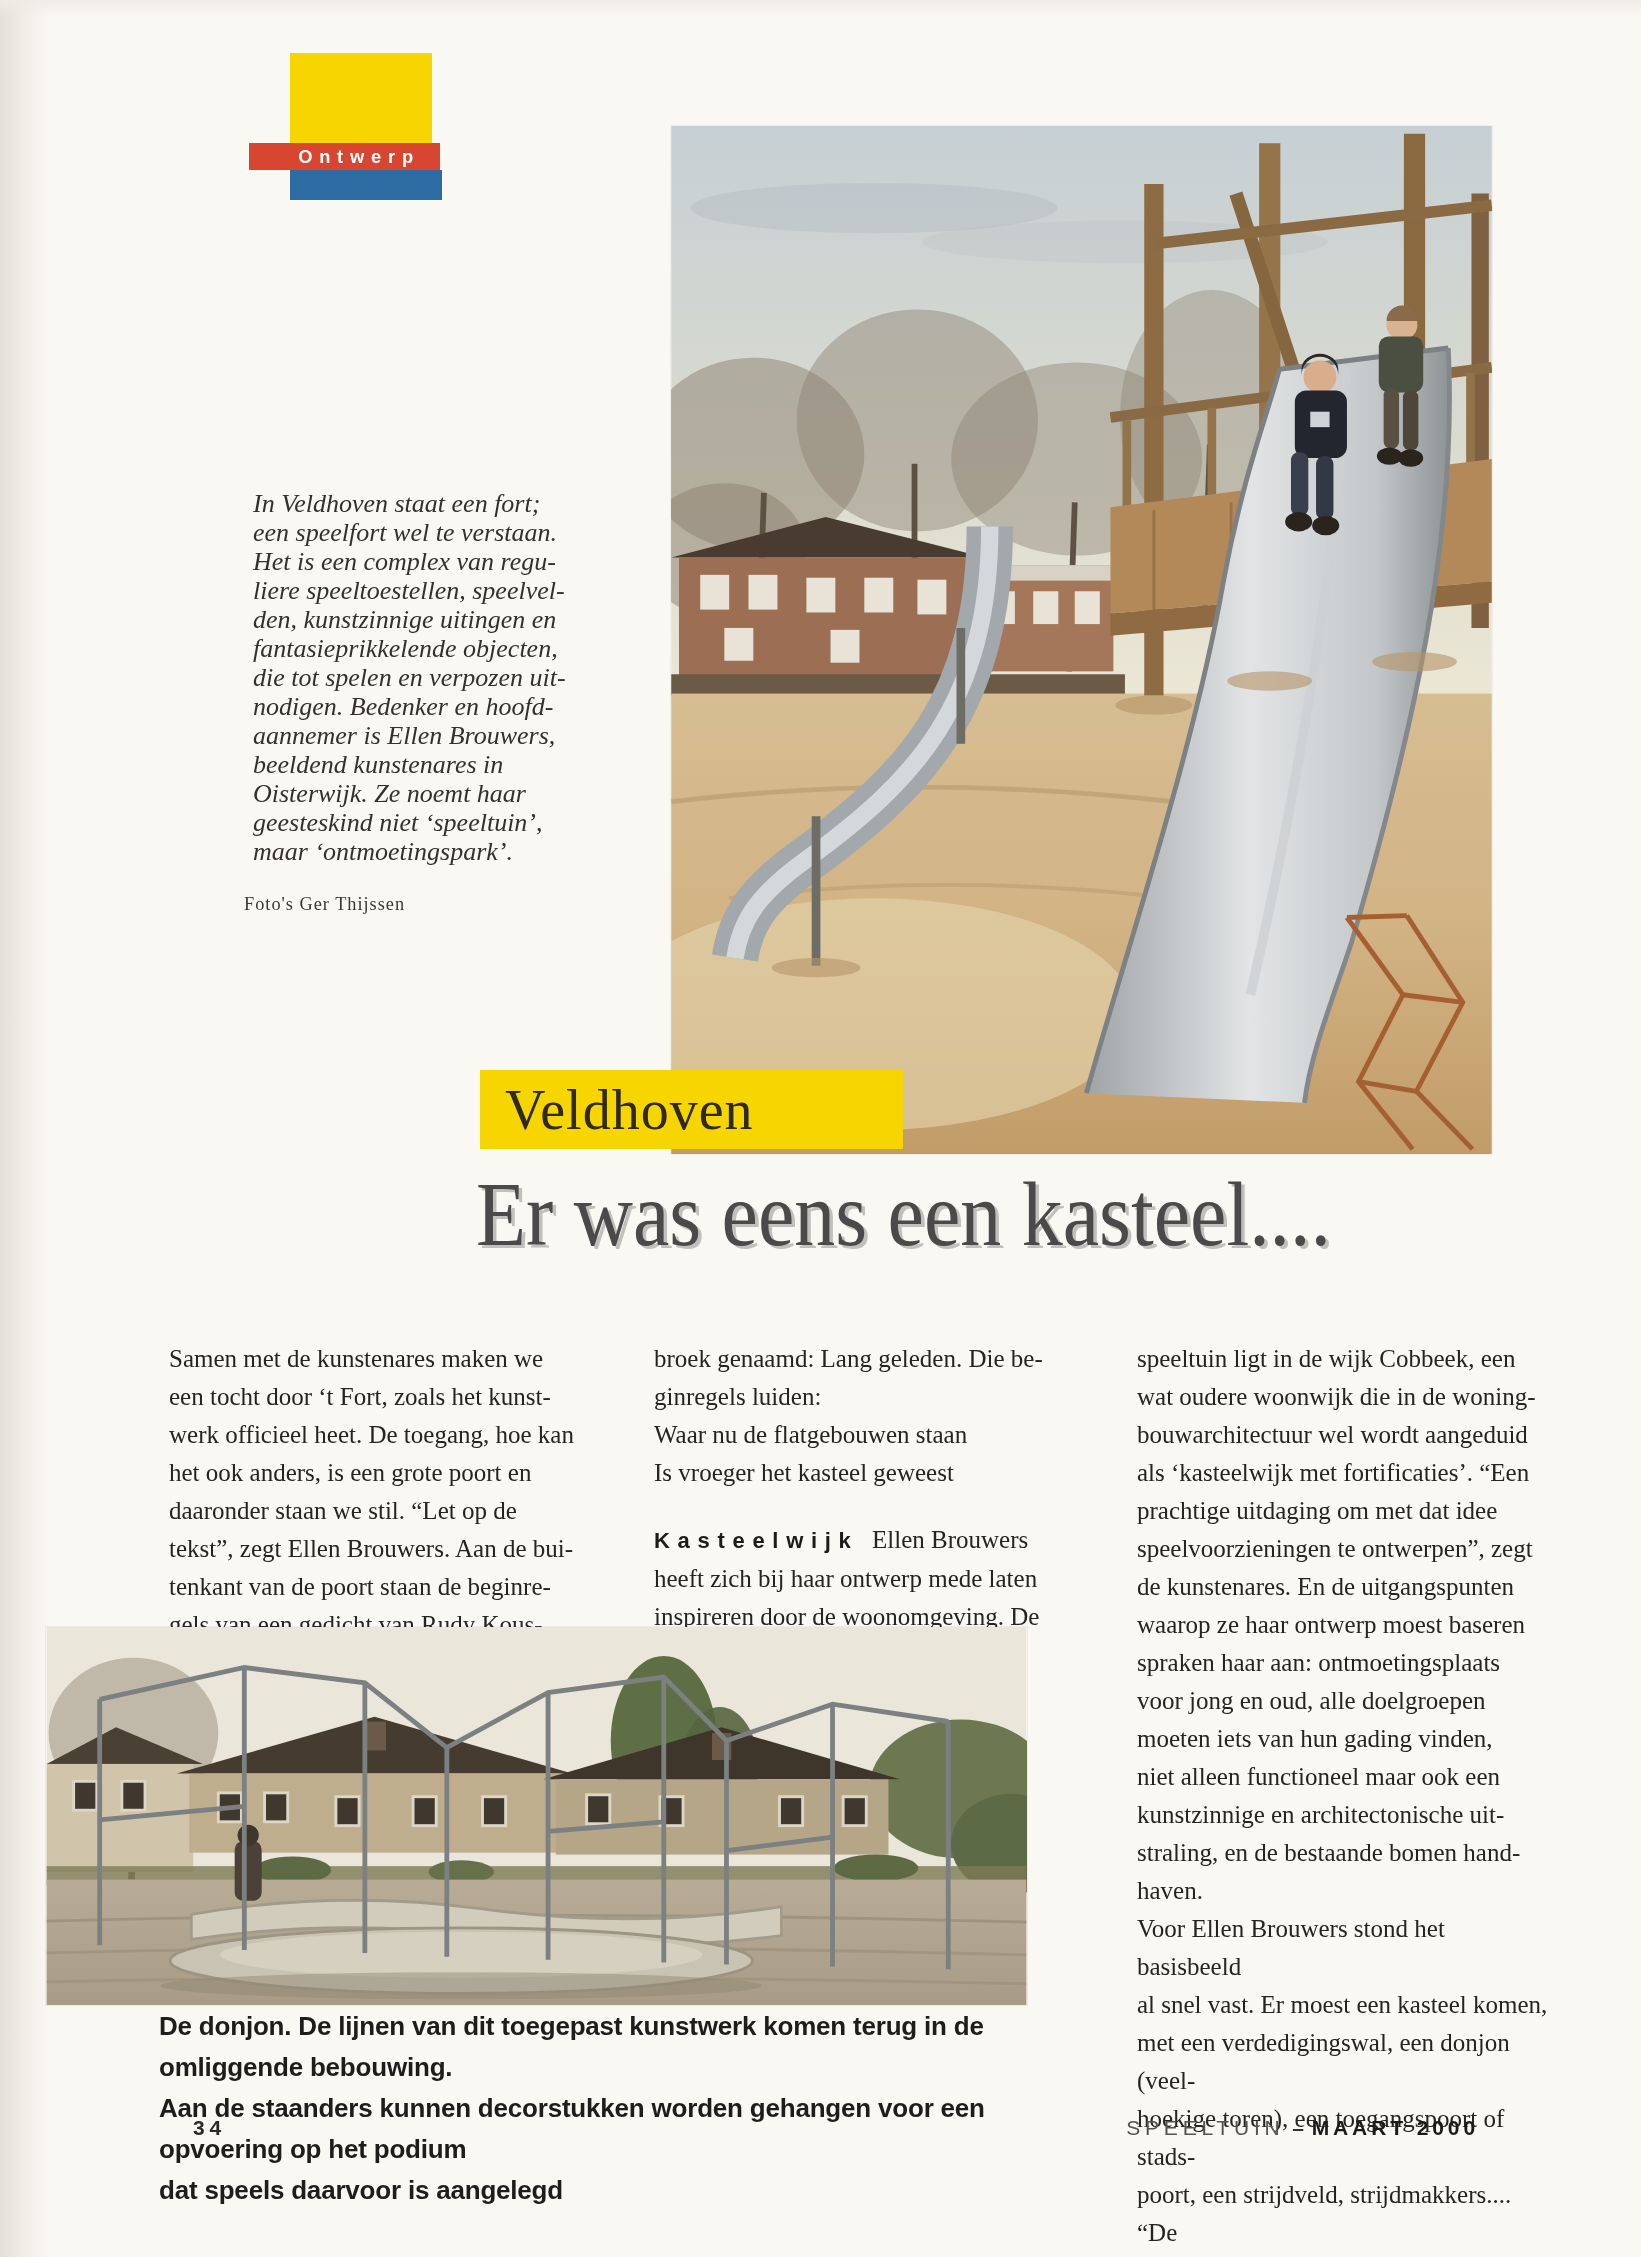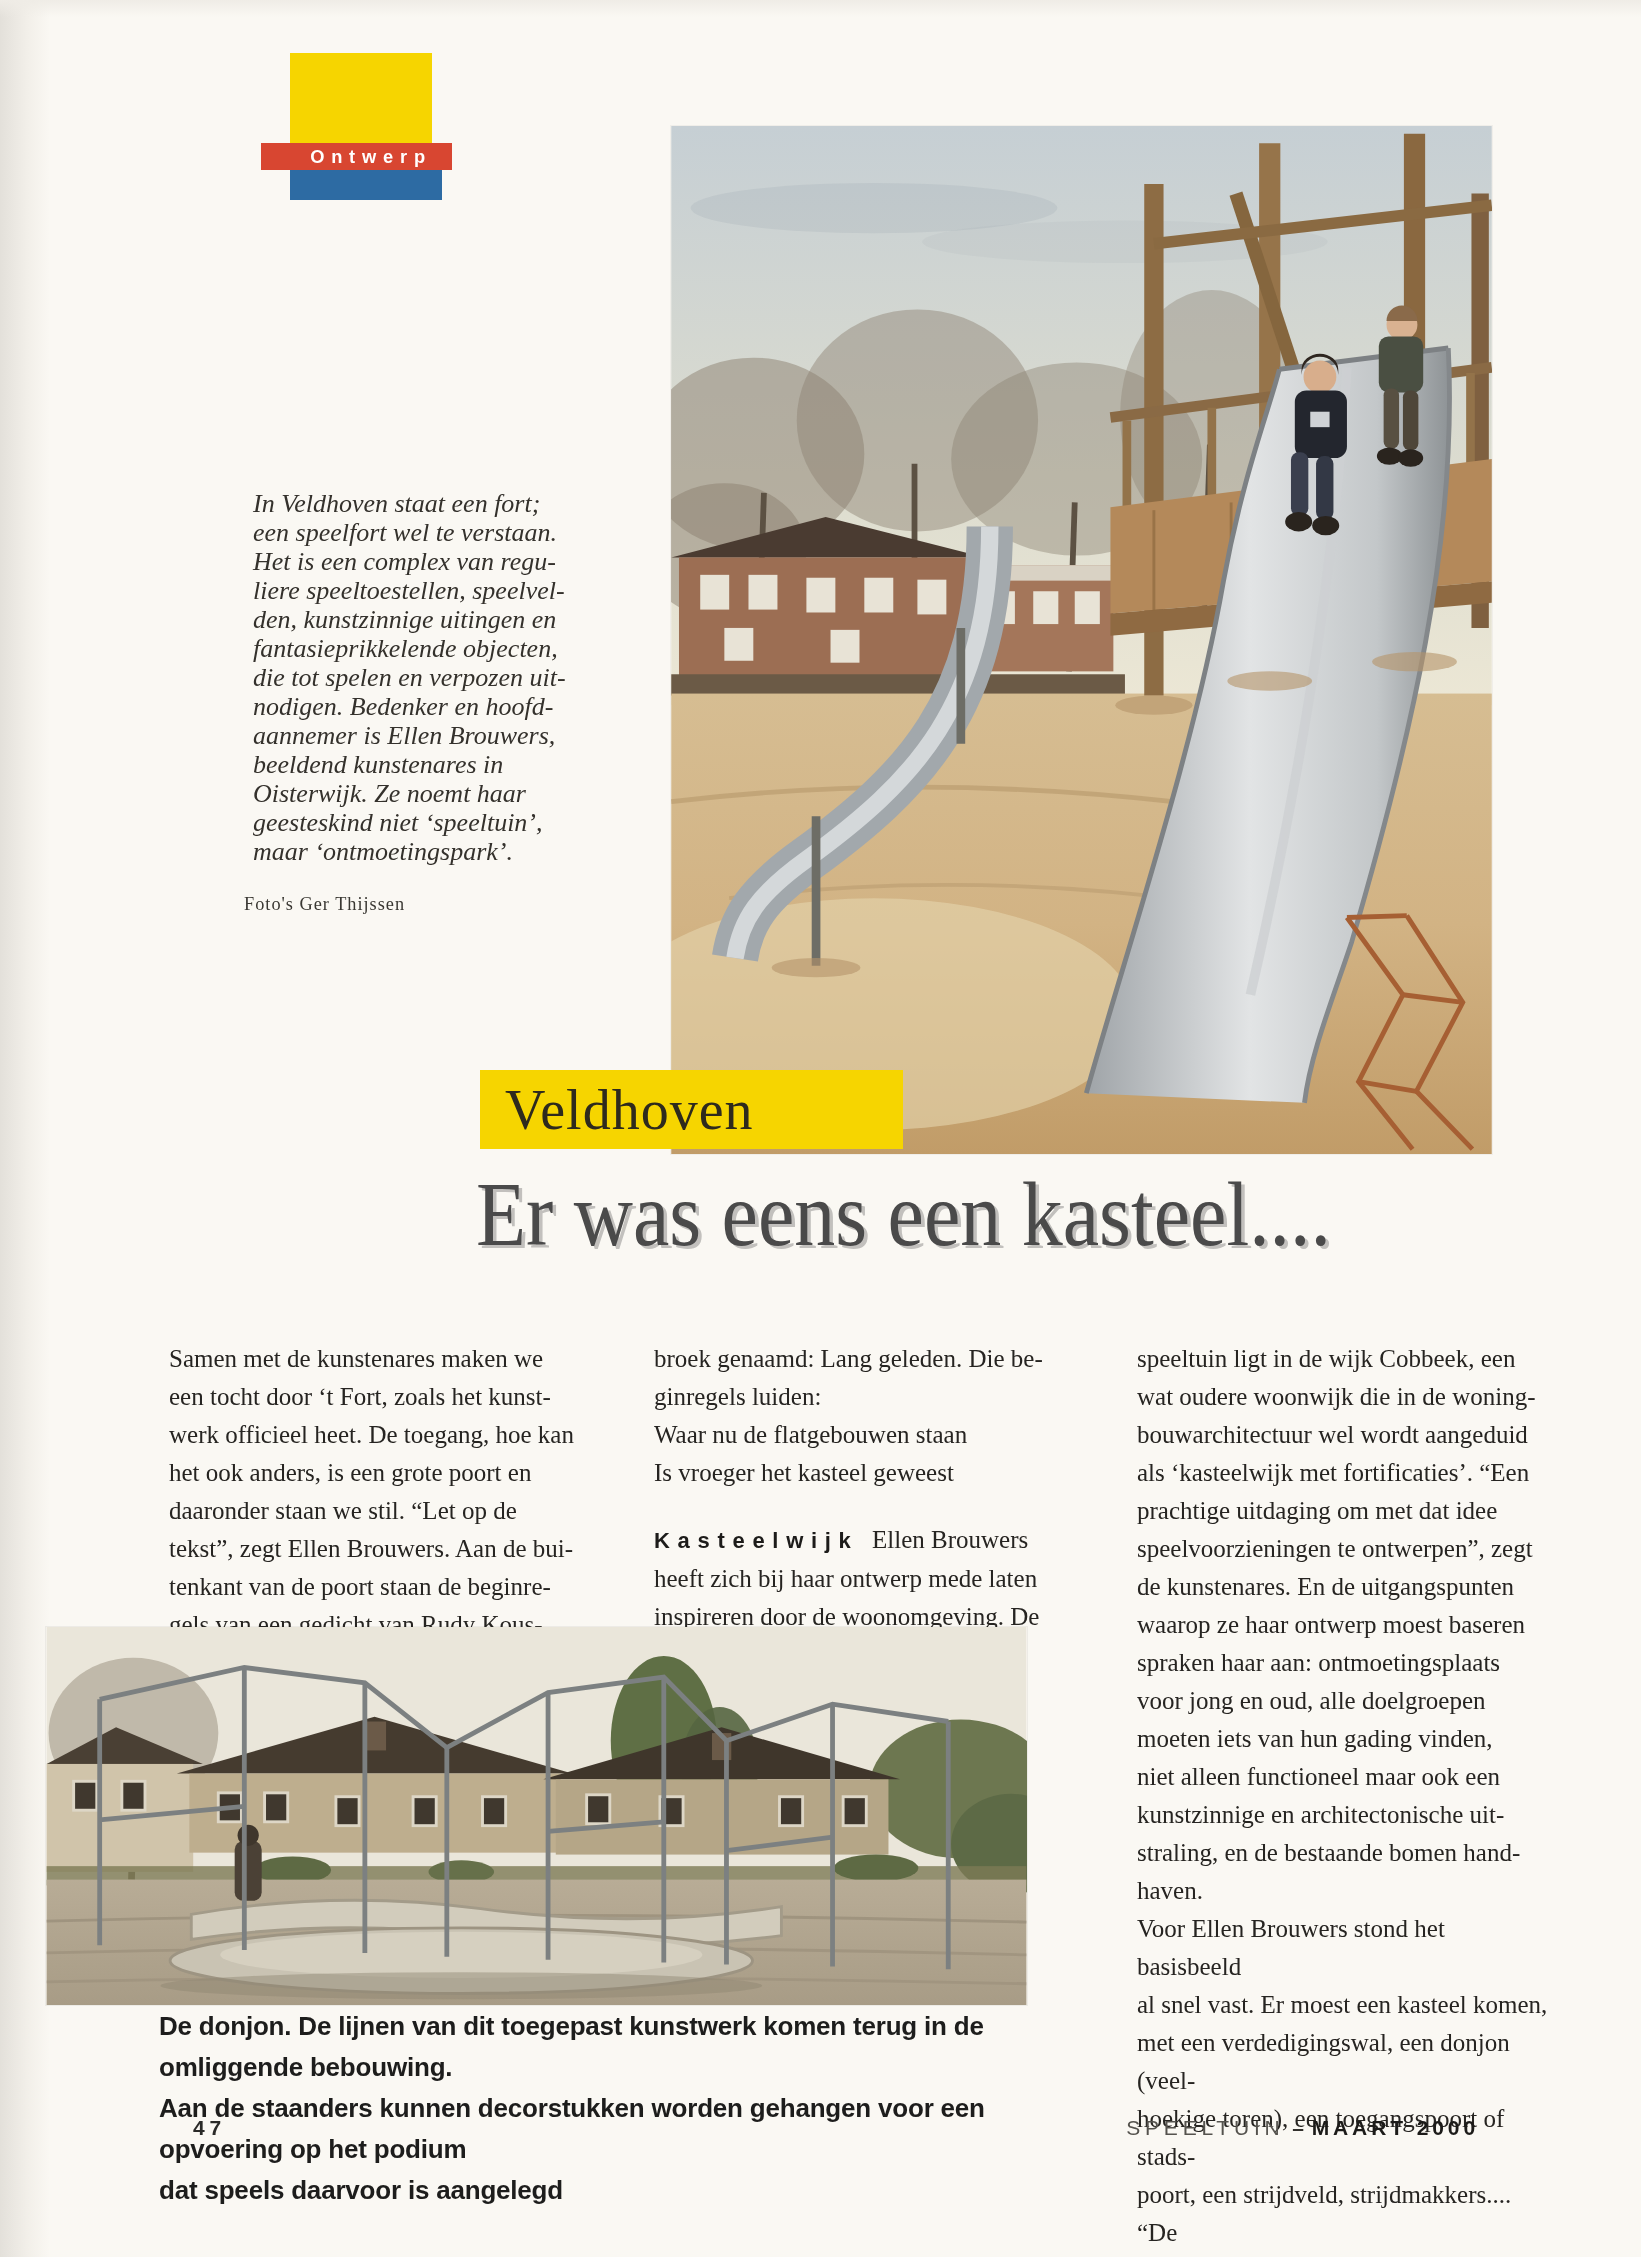--- a/index.html
+++ b/index.html
@@ -11,21 +11,21 @@
   }
   
   .scan-edge-left{position:absolute;left:0;top:0;width:50px;height:2257px;
     background:linear-gradient(90deg,#e3e0da 0%,#f2efe9 55%,rgba(250,248,243,0) 100%);}
   .scan-edge-top{position:absolute;left:0;top:0;width:1641px;height:17.4px;
     background:linear-gradient(180deg,#efece6 0%,rgba(250,248,243,0) 100%);}
 
   
   .logo-yellow{position:absolute;left:290px;top:53px;width:142px;height:117px;background:var(--accent-yellow,#f6d500);}
   .logo-red{position:absolute;left:249px;top:143px;width:191px;height:27px;background:var(--accent-red,#d84631);
-    display:flex;align-items:center;justify-content:center;margin-left:12px;}
+    display:flex;align-items:center;justify-content:center;}
   .logo-red span{font-family:"Liberation Sans",sans-serif;font-weight:bold;font-size:18.3px;
     color:#fff;letter-spacing:6.8px;padding-left:29px;}
   .logo-blue{position:absolute;left:290px;top:170px;width:152px;height:30px;background:var(--accent-blue,#2d6ba3);}
 
   
   .intro{position:absolute;left:253px;top:489px;width:372px;
     font-style:italic;font-size:26px;line-height:29px;color:#34312c;}
   .photo-credit{position:absolute;left:244px;top:894px;font-size:18.3px;color:#3a3833;letter-spacing:1px;}
 
   
@@ -303,17 +303,17 @@
     <line x1="935" y1="355" x2="935" y2="98"></line>
     <polyline points="55,75 205,42 330,58 415,125 520,68 640,52 705,118 815,80 935,98"></polyline>
     <line x1="55" y1="200" x2="205" y2="186"></line>
     <line x1="520" y1="212" x2="640" y2="202"></line>
     <line x1="705" y1="232" x2="815" y2="218"></line>
   </g>
 </svg>
 </div>
 
 <div class="caption">De donjon. De lijnen van dit toegepast kunstwerk komen terug in de omliggende bebouwing.<br>Aan de staanders kunnen decorstukken worden gehangen voor een opvoering op het podium<br>dat speels daarvoor is aangelegd</div>
-<div class="page-number">47</div>
+<div class="page-number">34</div>
 <div class="footer-right">
   <span class="mag">SPEELTUIN</span><span class="dash">–</span><span class="issue">MAART 2000</span>
 </div>
 
 
 </body></html>

